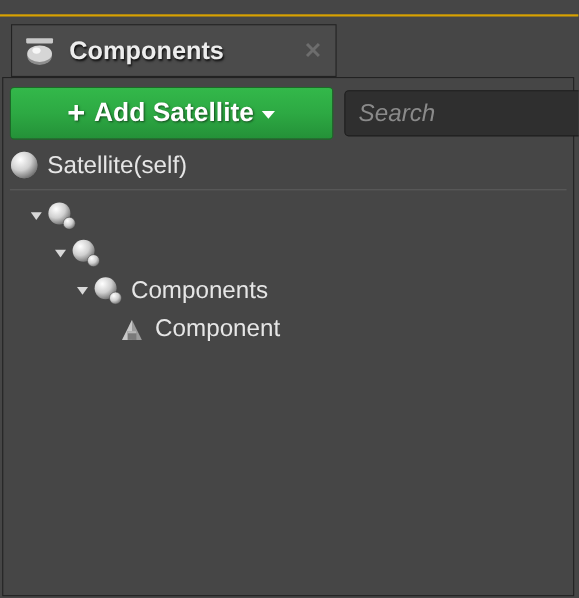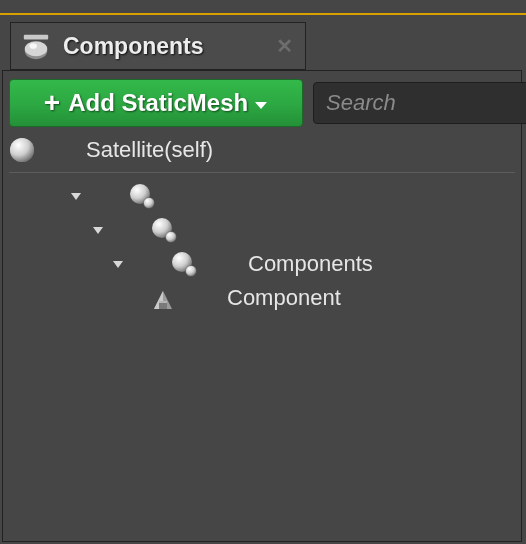--- a/index.html
+++ b/index.html
@@ -32,21 +32,21 @@
   .addBtn .plus{font-size:28px;margin-right:8px;line-height:0;}
   .addBtn .caret{margin-left:6px;}
   .search{flex:1;height:42px;background:#2f2f2f;border:1px solid #1d1d1d;border-radius:4px;
           display:flex;align-items:center;padding:0 10px;box-sizing:border-box;}
   .search input{flex:1;background:transparent;border:none;outline:none;color:#ddd;
                 font-size:22px;font-family:inherit;}
   .search input::placeholder{color:#8a8a8a;font-style:italic;font-size:22px;}
 
   
   .tree{position:absolute;left:6px;right:6px;top:62px;bottom:6px;color:#e6e6e6;}
-  .row{display:flex;align-items:center;height:34px;font-size:22px;cursor:default;gap:43px;}
+  .row{display:flex;align-items:center;height:34px;font-size:22px;cursor:default;}
   .exp{width:12px;height:16px;margin-right:4px;display:inline-flex;align-items:center;cursor:pointer;}
   .exp svg{display:block;}
   .gap{display:inline-block;height:1px;}
   .nodeIcon{width:26px;height:26px;margin-right:8px;flex:0 0 26px;}
   .label{white-space:nowrap;}
 
   .sep{height:1px;background:#5c5c5c;margin:5px 0 6px;}
 
   
   .ind1 .gap{width:18px;}
@@ -71,21 +71,21 @@
     </span>
     <span class="tabTitle">Components</span>
     <span class="tabClose">✕</span>
   </div>
 
   <div class="body">
 
     <div class="toolbar">
       <div class="addBtn">
         <span class="plus">+</span>
-        <span>Add StaticMesh</span>
+        <span>Add Satellite</span>
         <span class="caret">
           <svg width="14" height="10" viewBox="0 0 14 10">
               <path d="M1 1 L7 8 L13 1 Z" fill="#fff"></path>
             </svg>
         </span>
       </div>
       <div class="search">
         <input type="text" placeholder="Search" style="">
 
       </div>

